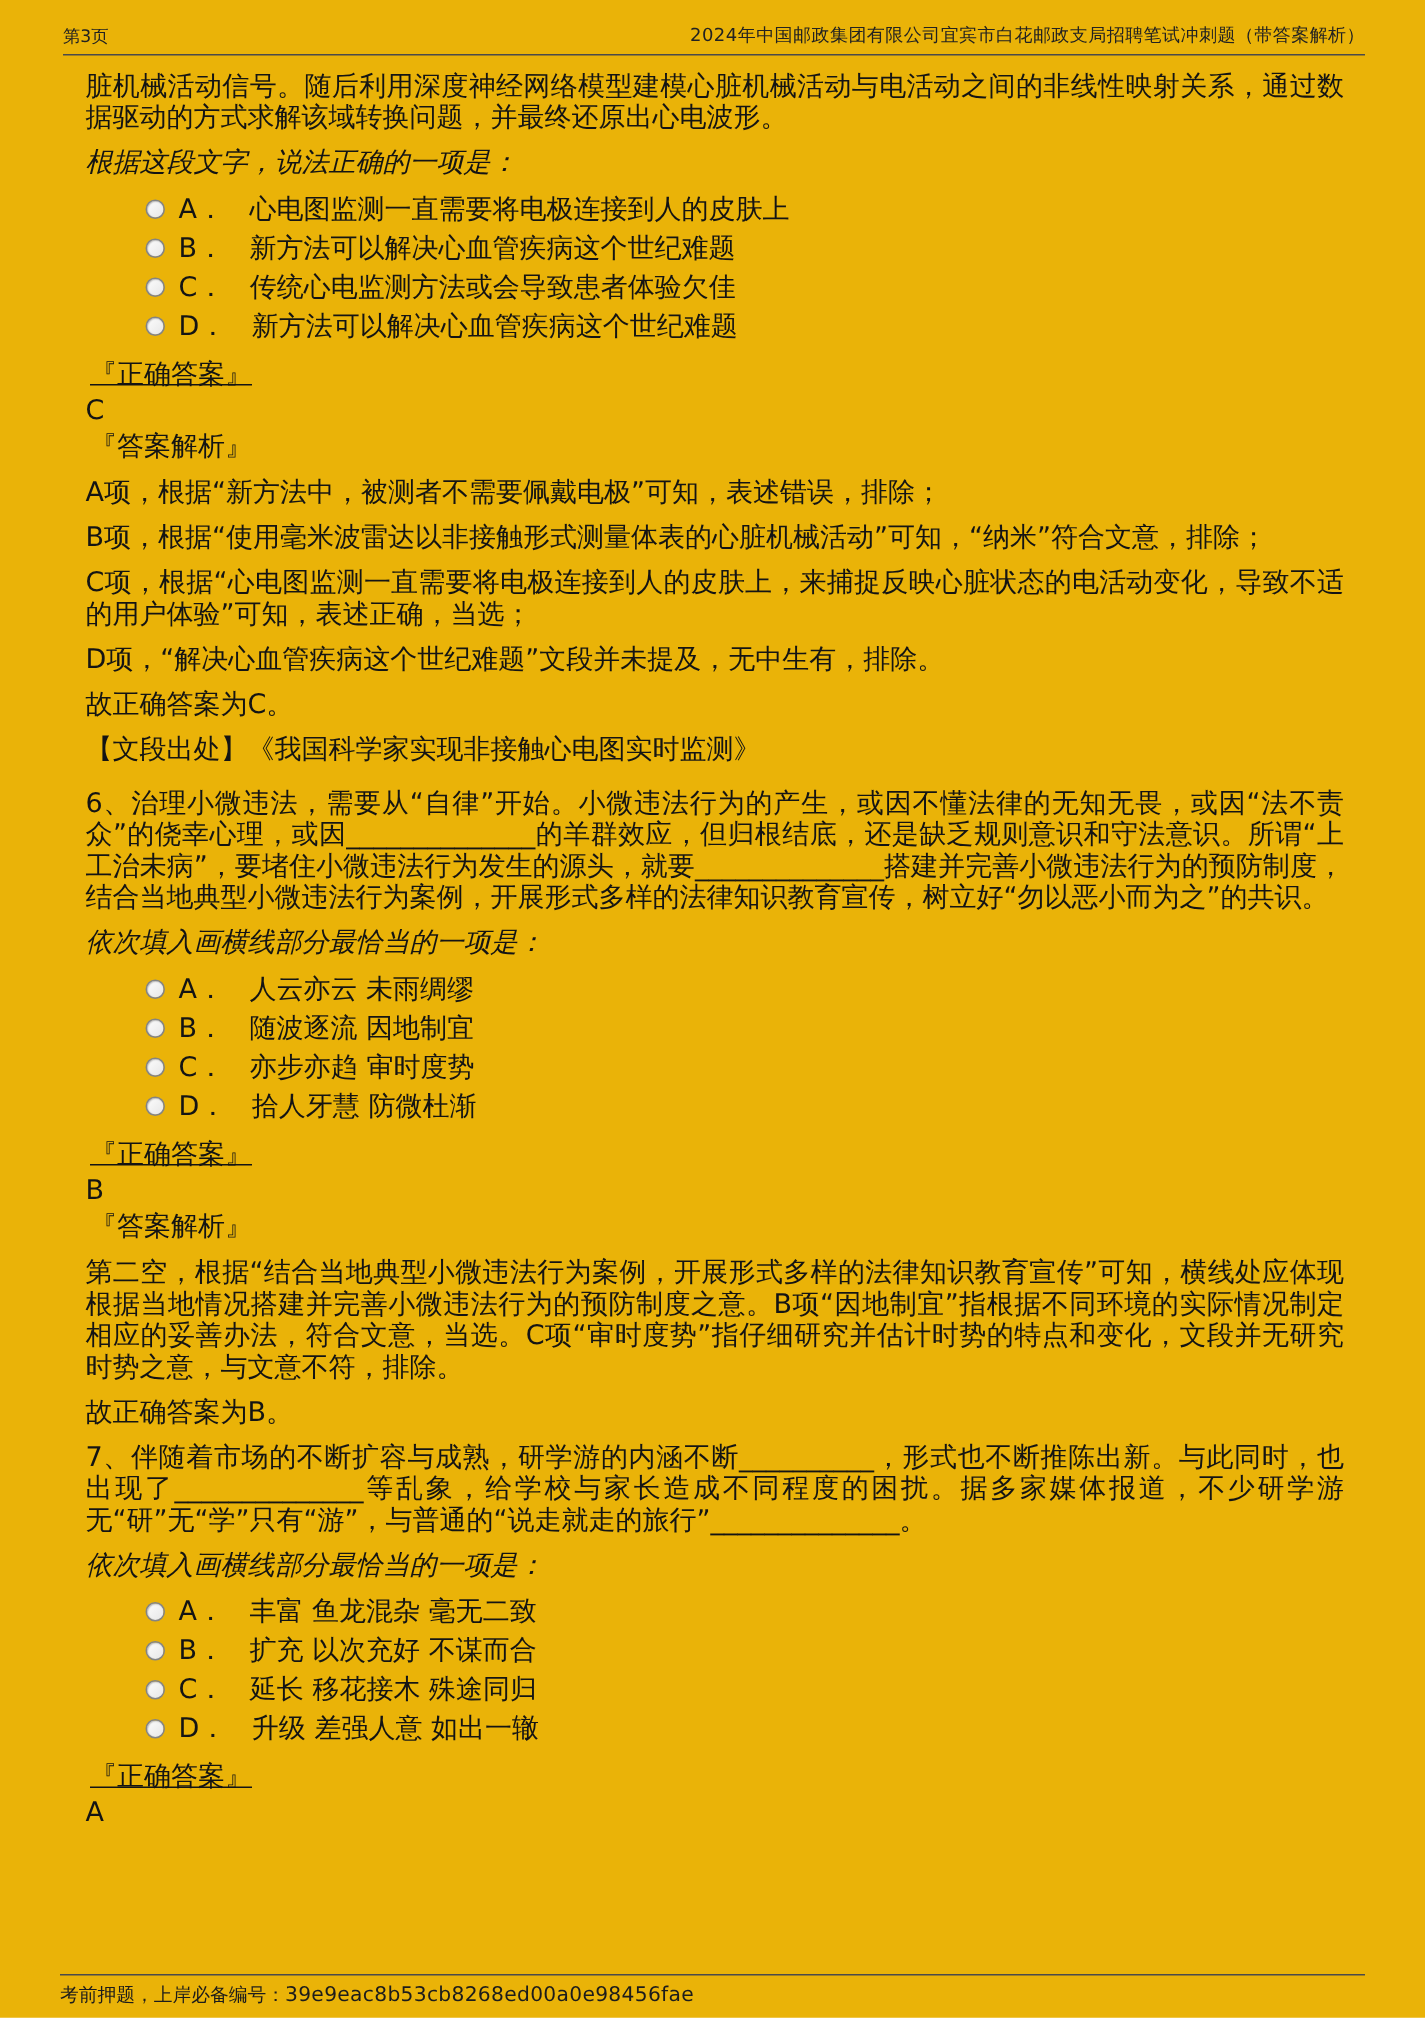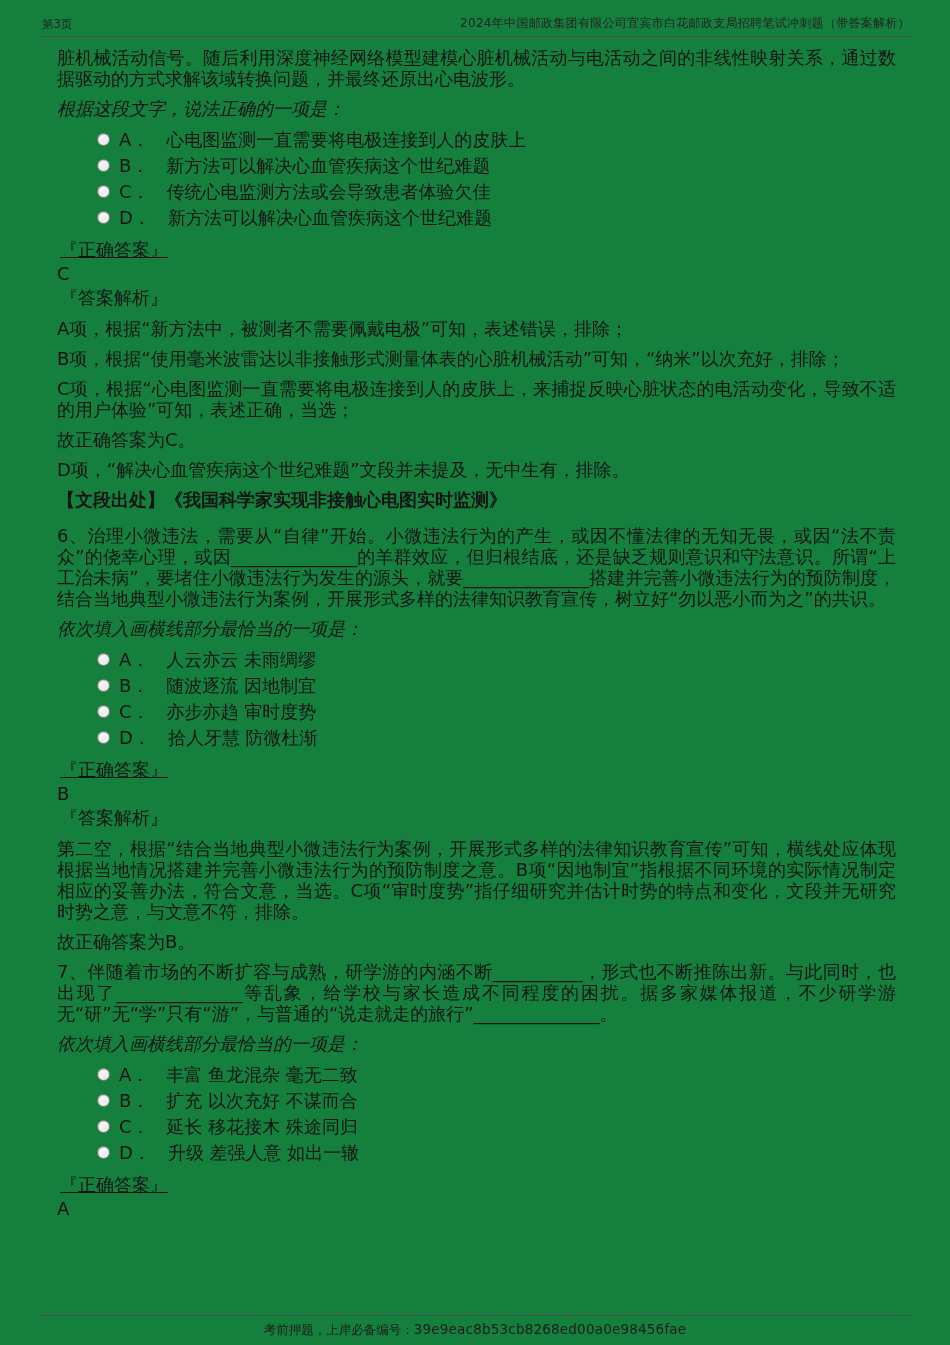--- a/index.html
+++ b/index.html
@@ -2,21 +2,21 @@
 <html><head>
 <meta charset="utf-8">
 <style>
   html, body { margin: 0; padding: 0; }
   body {
     width: 950px; height: 1345px;
     background: #ffffff;
     font-family: "DejaVu Sans", "Liberation Sans", sans-serif;
     color: #1c1c1c;
   }
-  .page { position: relative; width: 950px; height: 1345px; overflow: hidden; background: #15803d; }
+  .page { position: relative; width: 950px; height: 1345px; overflow: hidden; background: #eab308; }
 
   
   .header {
     position: absolute; top: 0; left: 42px; right: 40px;
     height: 32px;
     border-bottom: 1px solid #4a4a4a;
     display: flex; justify-content: space-between; align-items: flex-end;
     padding-bottom: 4px;
     font-size: 11.5px; color: #222;
   }
@@ -35,28 +35,28 @@
     flex: none; width: 11px; height: 11px; border-radius: 50%;
     border: 1px solid #848484;
     background: linear-gradient(135deg, #fdfdfd, #e6e6e6);
     box-shadow: inset 0.5px 0.5px 1px rgba(0,0,0,0.28);
     margin-right: 9px;
   }
   .opt-letter { margin-right: 17px; }
   .ans-label { margin: 0 0 3px 3px; text-decoration: underline; }
   .ans-value { margin: 0 0 3px 0; }
   .analysis-label { margin: 0 0 10px 3px; }
-  .source { font-weight: bold; margin: 3px 0 15px 0; }
+  .source { font-weight: normal; margin: 3px 0 15px 0; }
 
   
   .footer {
     position: absolute; left: 40px; right: 40px; bottom: 6px;
     border-top: 1px solid #4a4a4a;
     padding-top: 5px;
-    display: flex; justify-content: center; align-items: baseline;
+    display: flex; justify-content: flex-start; align-items: baseline;
     font-size: 12.5px; color: #1c1c1c;
   }
   .footer .code-value { font-size: 13.5px; letter-spacing: 0.2px; }
 </style>
 </head>
 <body>
 
 <div class="page">
 
   <div class="header">
@@ -91,24 +91,24 @@
           <span class="opt-letter">D．</span>
           <span class="opt-text">新方法可以解决心血管疾病这个世纪难题</span>
         </div>
       </div>
 
       <p class="ans-label">『正确答案』</p>
       <p class="ans-value">C</p>
       <p class="analysis-label">『答案解析』</p>
 
       <p class="para">A项，根据“新方法中，被测者不需要佩戴电极”可知，表述错误，排除；</p>
-      <p class="para">B项，根据“使用毫米波雷达以非接触形式测量体表的心脏机械活动”可知，“纳米”以次充好，排除；</p>
+      <p class="para">B项，根据“使用毫米波雷达以非接触形式测量体表的心脏机械活动”可知，“纳米”符合文意，排除；</p>
       <p class="para">C项，根据“心电图监测一直需要将电极连接到人的皮肤上，来捕捉反映心脏状态的电活动变化，导致不适的用户体验”可知，表述正确，当选；</p>
+      <p class="para">D项，“解决心血管疾病这个世纪难题”文段并未提及，无中生有，排除。</p>
       <p class="para">故正确答案为C。</p>
-      <p class="para">D项，“解决心血管疾病这个世纪难题”文段并未提及，无中生有，排除。</p>
       <p class="source">【文段出处】《我国科学家实现非接触心电图实时监测》</p>
     </div>
 
     <div>
       <p class="para">6、治理小微违法，需要从“自律”开始。小微违法行为的产生，或因不懂法律的无知无畏，或因“法不责众”的侥幸心理，或因______________的羊群效应，但归根结底，还是缺乏规则意识和守法意识。所谓“上工治未病”，要堵住小微违法行为发生的源头，就要______________搭建并完善小微违法行为的预防制度，结合当地典型小微违法行为案例，开展形式多样的法律知识教育宣传，树立好“勿以恶小而为之”的共识。</p>
       <p class="prompt">依次填入画横线部分最恰当的一项是：</p>
 
       <div class="options">
         <div class="option">
           <span class="radio"></span>

